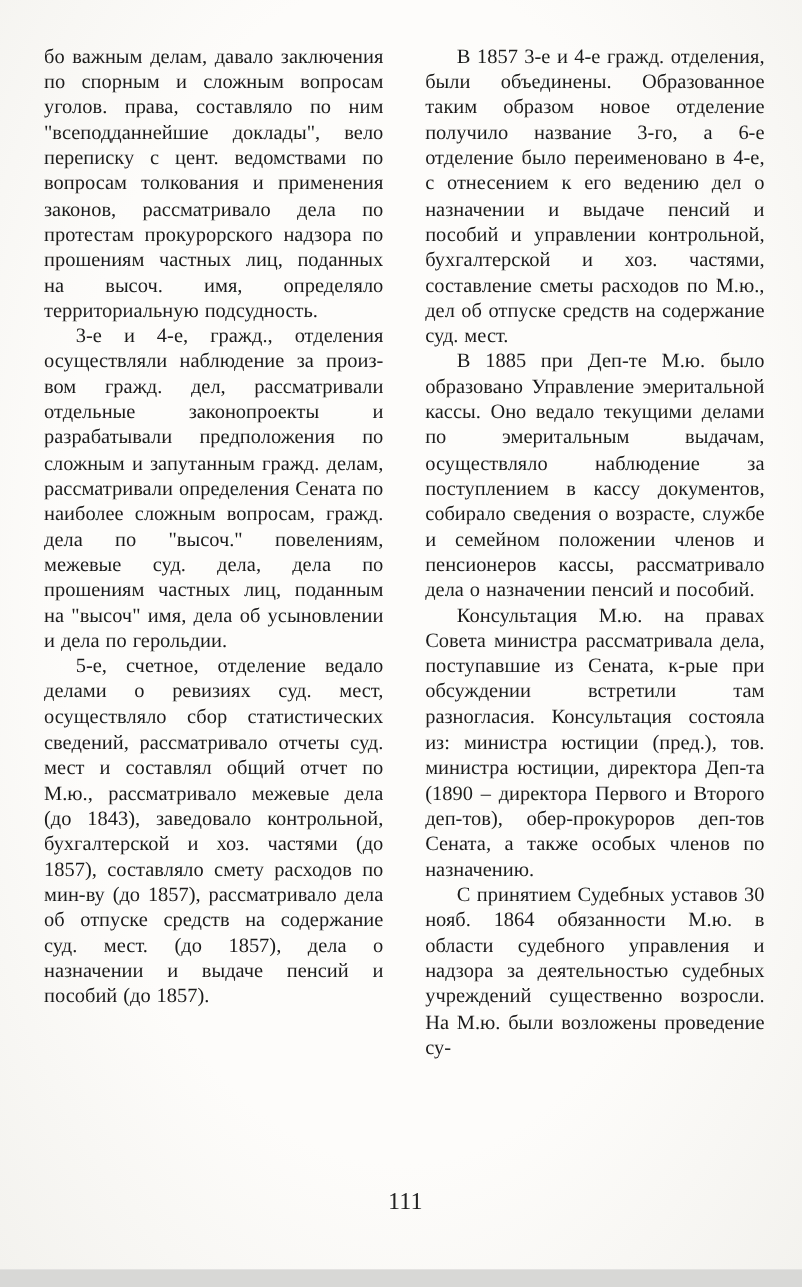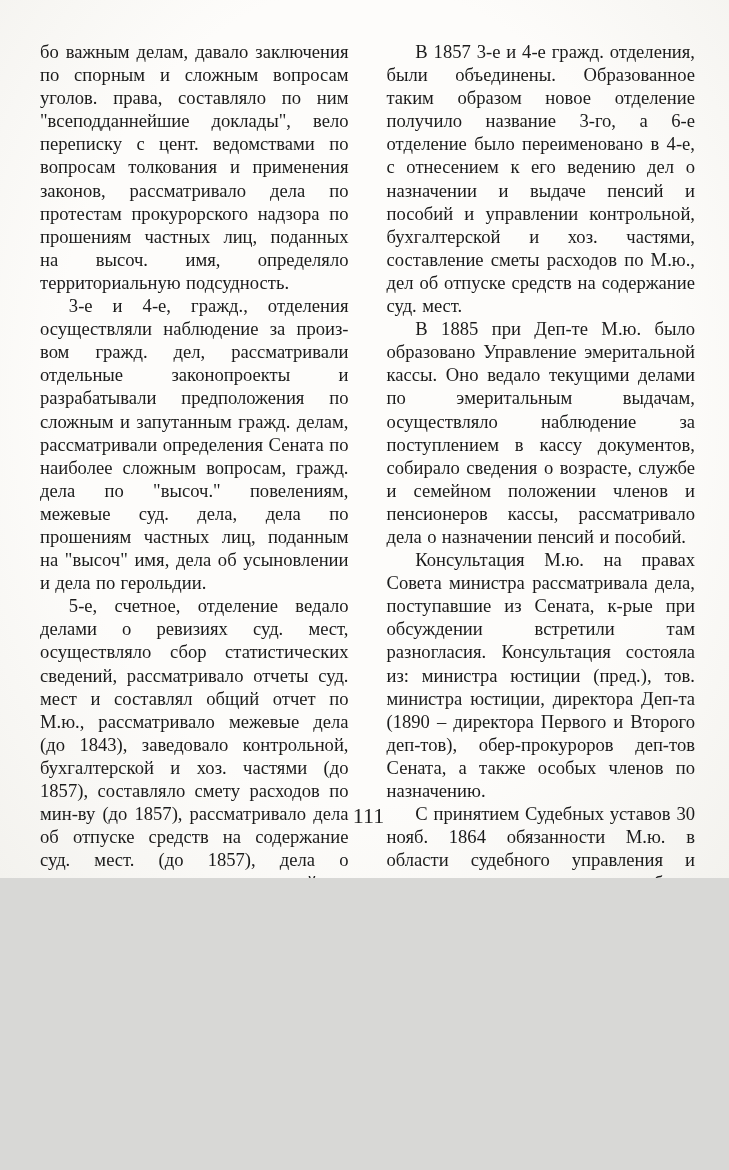--- a/index.html
+++ b/index.html
@@ -4,21 +4,21 @@
 <style>
   * { box-sizing: border-box; }
   html, body {
     margin: 0;
     padding: 0;
     background: #d8d8d6;
   }
   .scan-page {
     position: relative;
     width: 729px;
-    height: 878px;
+    height: 1154px;
     margin: 0 auto;
     background: #fbfaf7;
     background-image: radial-gradient(ellipse at 50% 45%, #fdfcfa 60%, #f3f2ee 100%);
     color: #1b1b1b;
     font-family: "Liberation Serif", "DejaVu Serif", serif;
     overflow: hidden;
   }
   .columns {
     display: flex;
     gap: 38px;

